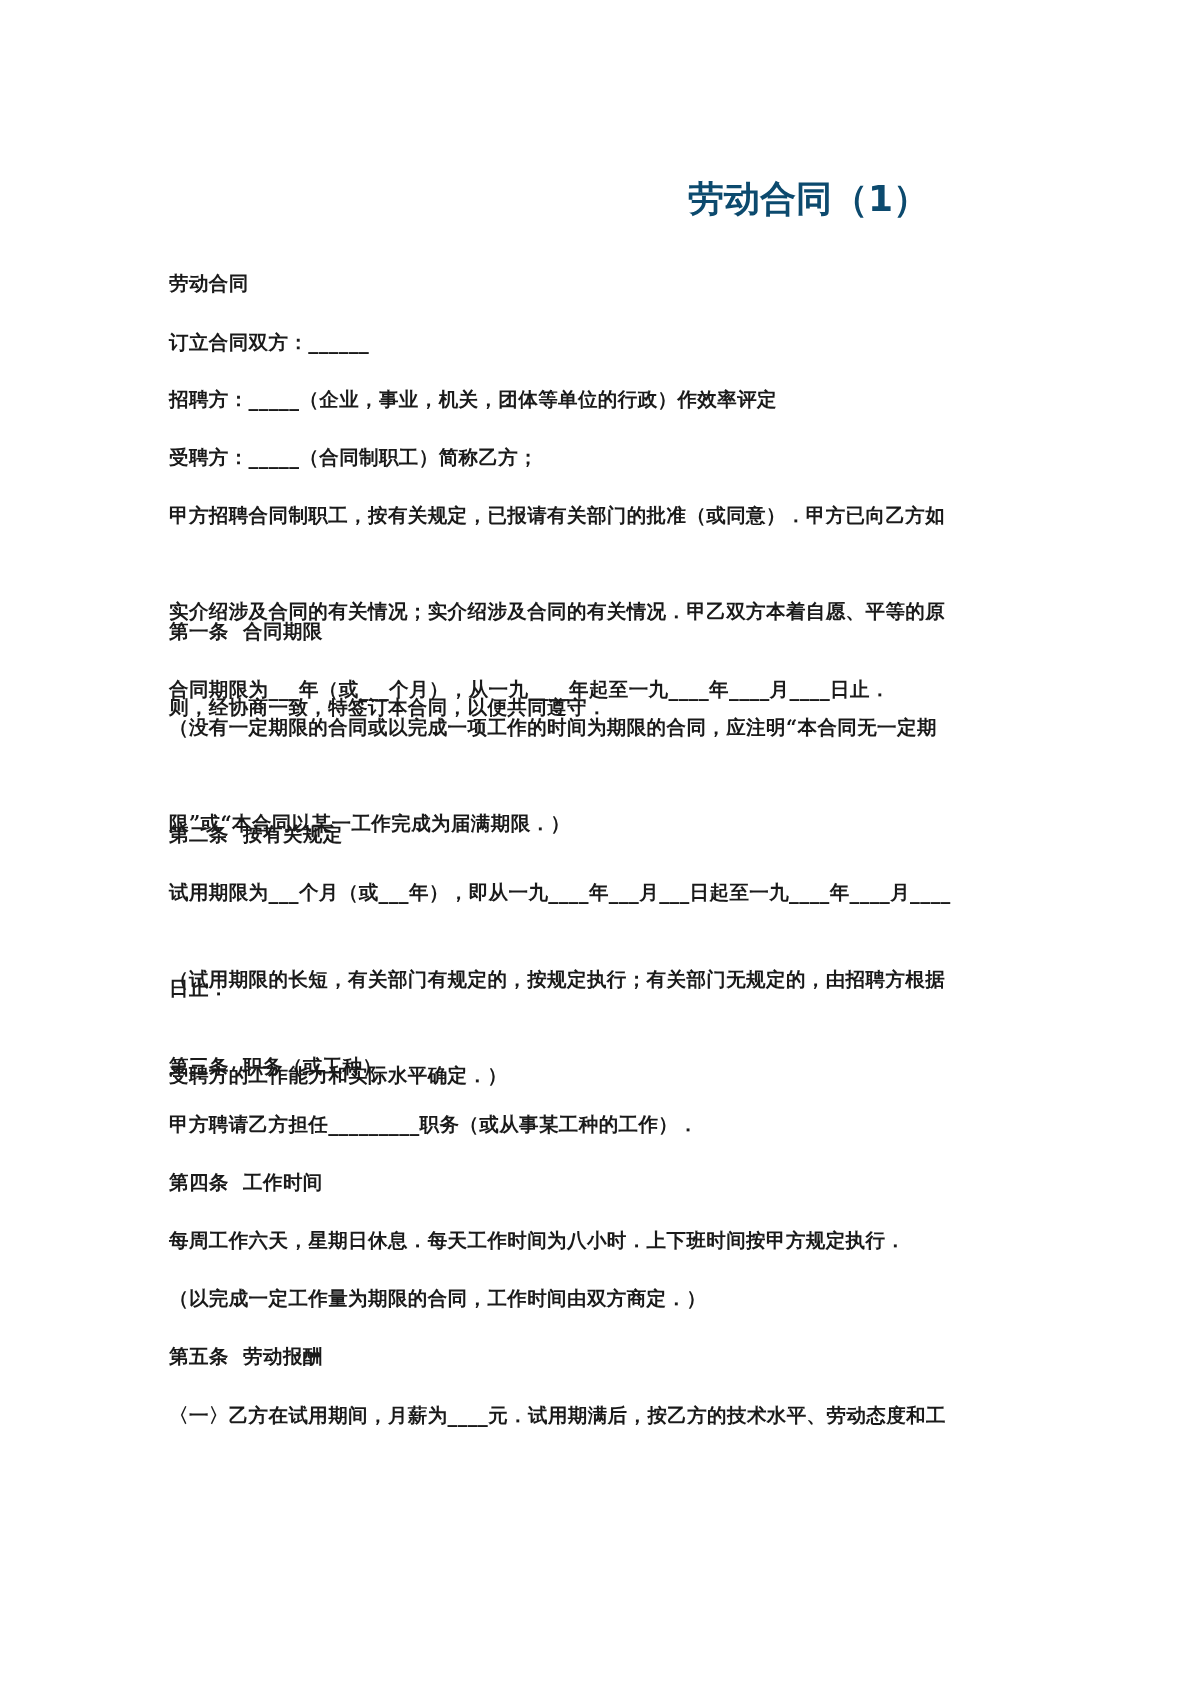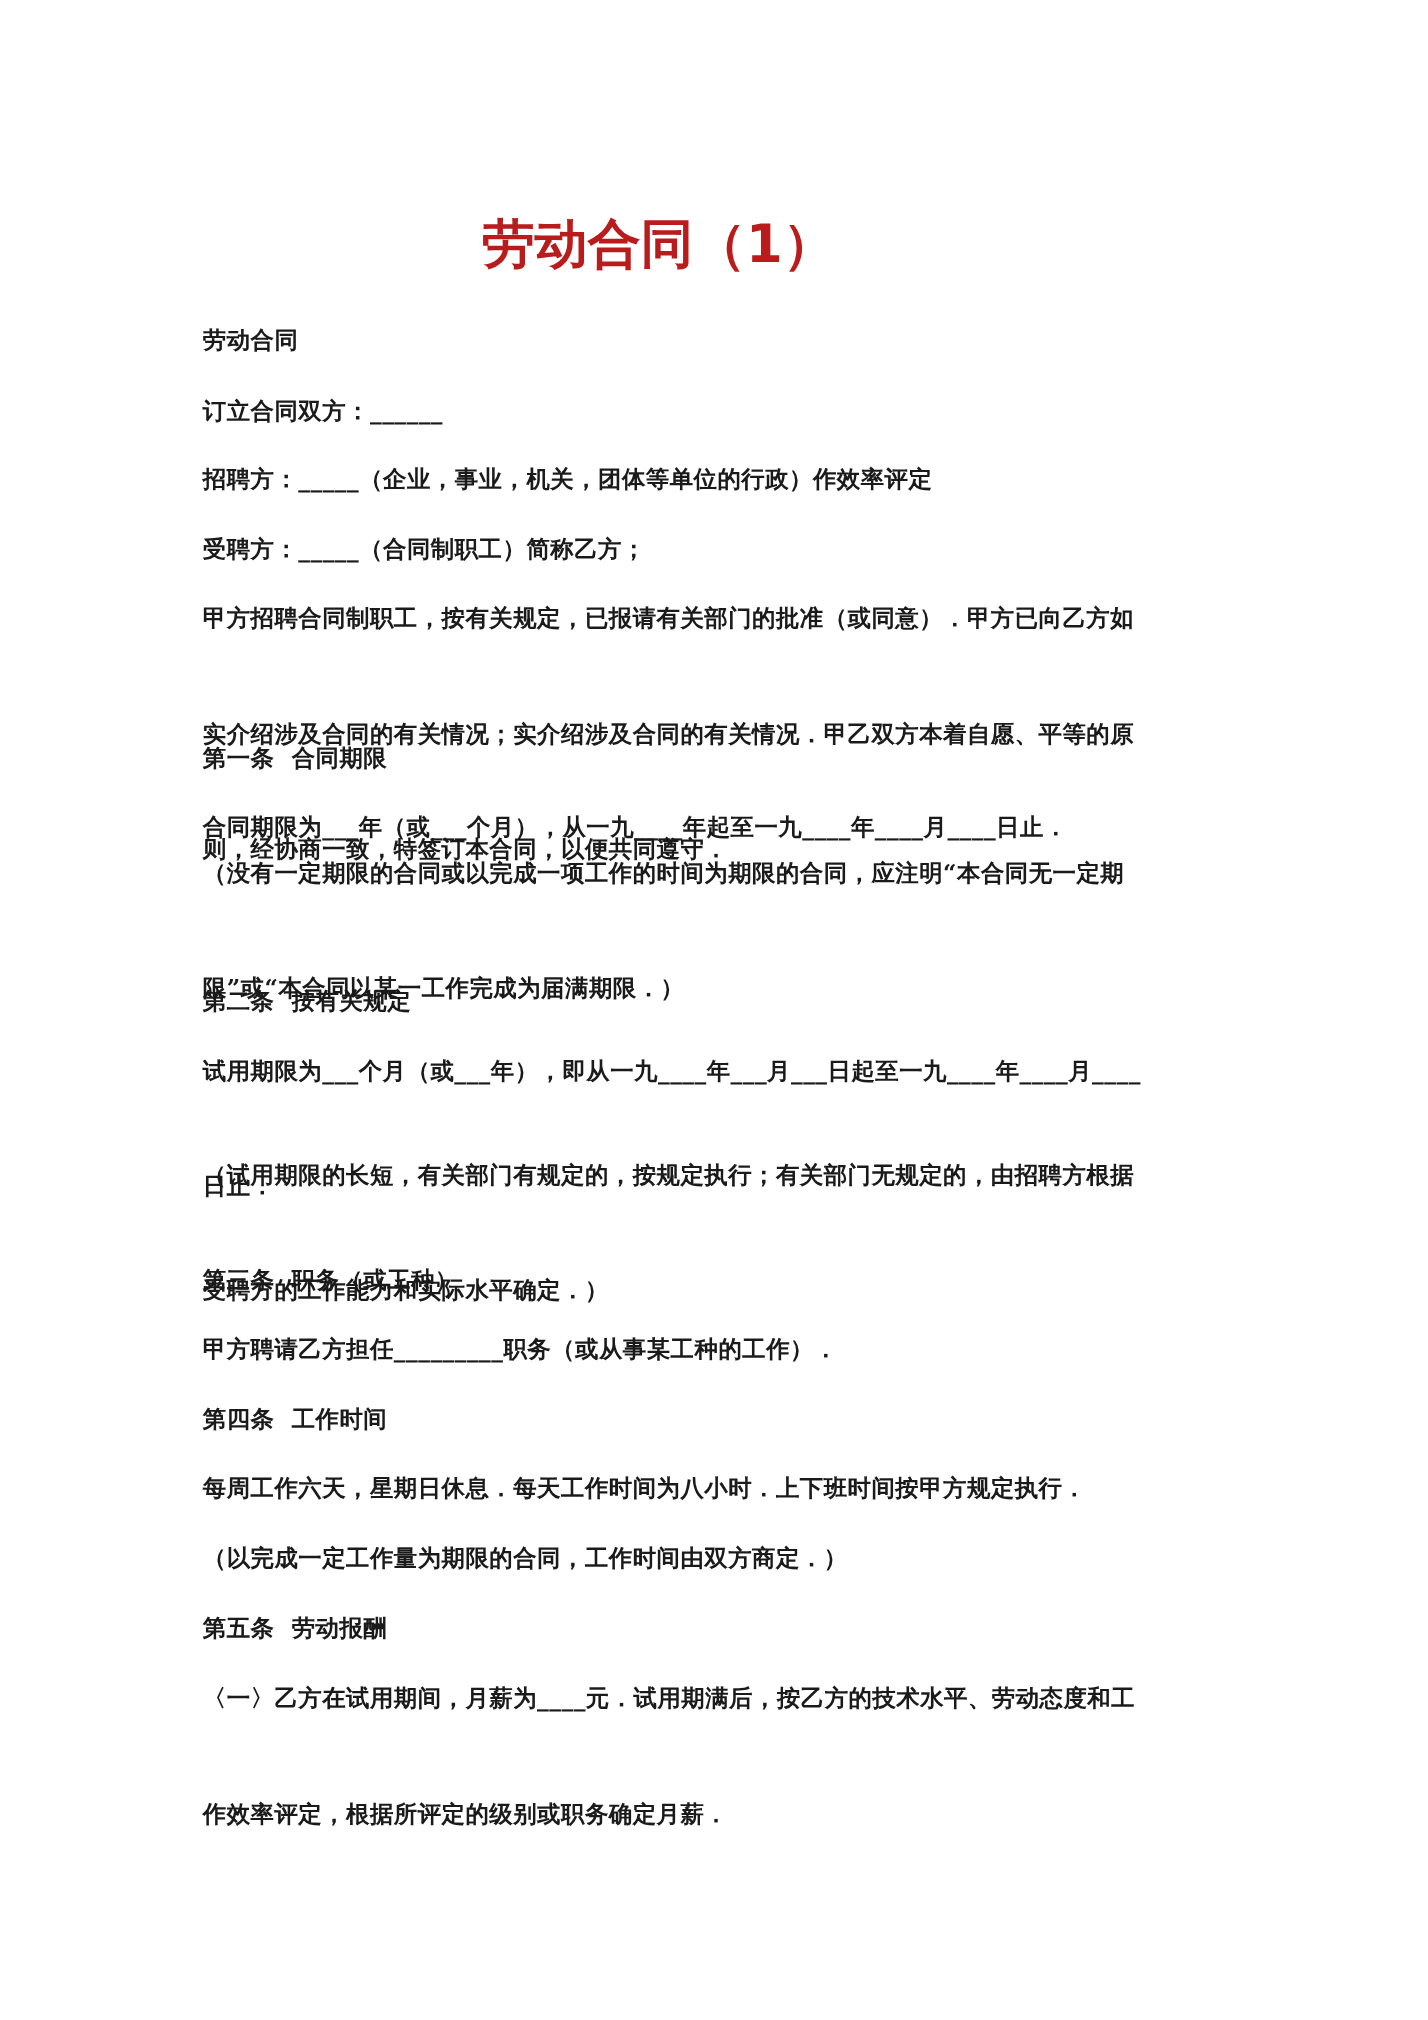--- a/index.html
+++ b/index.html
@@ -1,21 +1,21 @@
 <!DOCTYPE html>
 <html><head>
 <meta charset="utf-8">
 <style>
   html, body { margin: 0; padding: 0; background: #ffffff; }
   body { width: 1190px; height: 1683px; position: relative; overflow: hidden;
          font-family: "DejaVu Serif", "Liberation Serif", serif; color: #1a1a1a; }
   .page { position: absolute; left: 169px; top: 0; width: 774px; }
-  .title { position: absolute; left: 0; width: 760px; top: 150px; text-align: center;
+  .title { position: absolute; left: 0; width: 760px; top: 150px; text-align: right;
            font-family: "DejaVu Sans", "Liberation Sans", sans-serif; font-weight: bold;
-           font-size: 44px; line-height: 50px; color: #b91c1c; }
+           font-size: 36px; line-height: 50px; color: #0c4a6e; }
   .p { position: absolute; left: 0; width: 774px; font-size: 19.5px; line-height: 32px;
        letter-spacing: 0.4px; white-space: pre-wrap; margin: 0; text-align: justify; }
   .line { display: block; white-space: pre; font-weight: bold; }
 </style>
 </head>
 <body>
 
 <div class="page">
   <h1 class="title">劳动合同（1）</h1>
 
@@ -87,15 +87,14 @@
   <div class="p" style="top:1219px">
     <span class="line">（以完成一定工作量为期限的合同，工作时间由双方商定．）</span>
   </div>
 
   <div class="p" style="top:1277px">
     <span class="line">第五条  劳动报酬</span>
   </div>
 
   <div class="p" style="top:1336px">
     <span class="line">〈一〉乙方在试用期间，月薪为____元．试用期满后，按乙方的技术水平、劳动态度和工</span>
-    <span class="line">作效率评定，根据所评定的级别或职务确定月薪．</span>
   </div>
 </div>
 
 </body></html>

